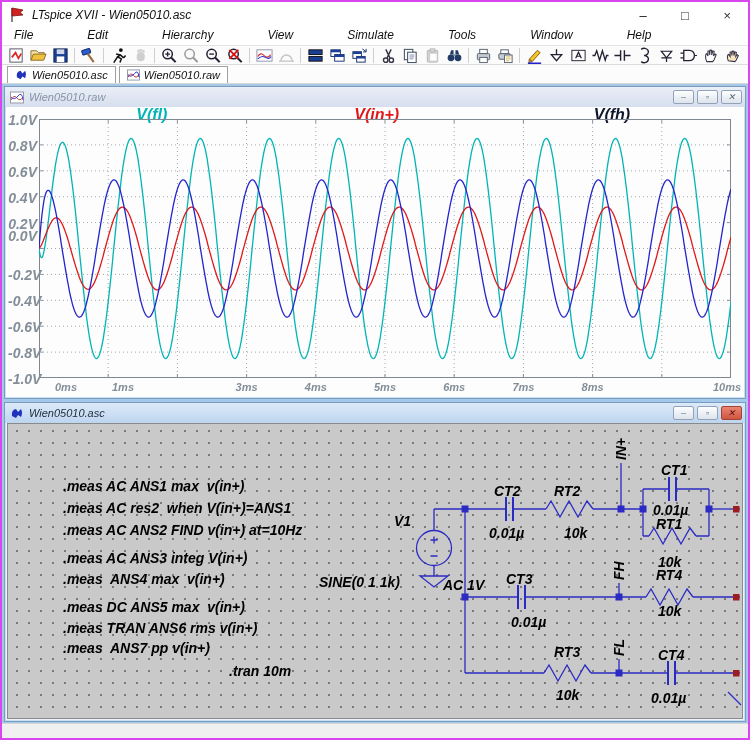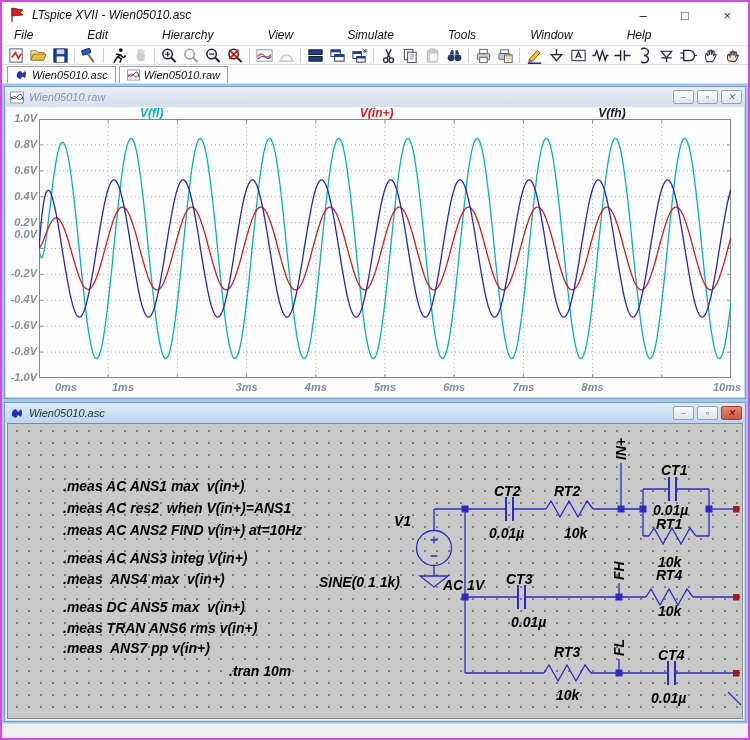--- a/index.html
+++ b/index.html
@@ -36,24 +36,24 @@
   .ctitle.active { background:linear-gradient(#dcEAf9,#bed5ef); color:#22303f; }
   .ctitle svg { width:14px; height:13px; }
   .cbtns { margin-left:auto; display:flex; gap:3px; }
   .cbtn { width:21px; height:14px; border:1px solid #93a3b7; border-radius:2px; background:linear-gradient(#fdfeff,#dde4ec); display:flex; align-items:center; justify-content:center; font-size:9px; line-height:1; color:#5a6572; }
   .cbtn.closeA { background:linear-gradient(#ea8673,#cf5540); border-color:#a34433; color:#5c0f06; }
 
   
   #plotwin { left:2px; top:2px; width:742px; height:313px; }
   #plotbody { position:absolute; left:1px; right:1px; top:20px; bottom:1px; background:#fdfdfe; }
   #legend { position:absolute; left:33px; top:-1px; width:692px; height:13px; }
-  #legend span { position:absolute; transform:translateX(-50%); font-size:12px; font-weight:bold; }
+  #legend span { position:absolute; transform:translateX(-50%); font-size:16px; font-weight:bold; }
   #plotpane { position:absolute; left:33px; top:12px; width:692px; height:259px; }
   #plot-svg { width:692px; height:259px; display:block; }
-  #ylabels div { position:absolute; left:2px; width:29px; text-align:right; font-size:11px; font-weight:bold; }
+  #ylabels div { position:absolute; left:2px; width:29px; text-align:right; font-size:14px; font-weight:bold; }
   #xlabels div { position:absolute; top:274px; transform:translateX(-50%); font-size:11px; font-weight:bold; }
 
   
   #schwin { left:2px; top:318px; width:742px; height:320px; }
   #schbody { position:absolute; left:2px; right:2px; top:20px; bottom:2px; border:1px solid #8a8a8a;
              background-color:#c9c9c9;
              background-image:radial-gradient(circle, #787878 0.9px, transparent 1.1px);
              background-size:12px 12px; background-position:3px 1px; }
   #sch-svg { position:absolute; left:0; top:0; width:736px; height:295px; }
   #sch-svg text { font-family:"Liberation Sans", sans-serif; font-weight:bold; font-size:14px; fill:#000; white-space:pre; }

